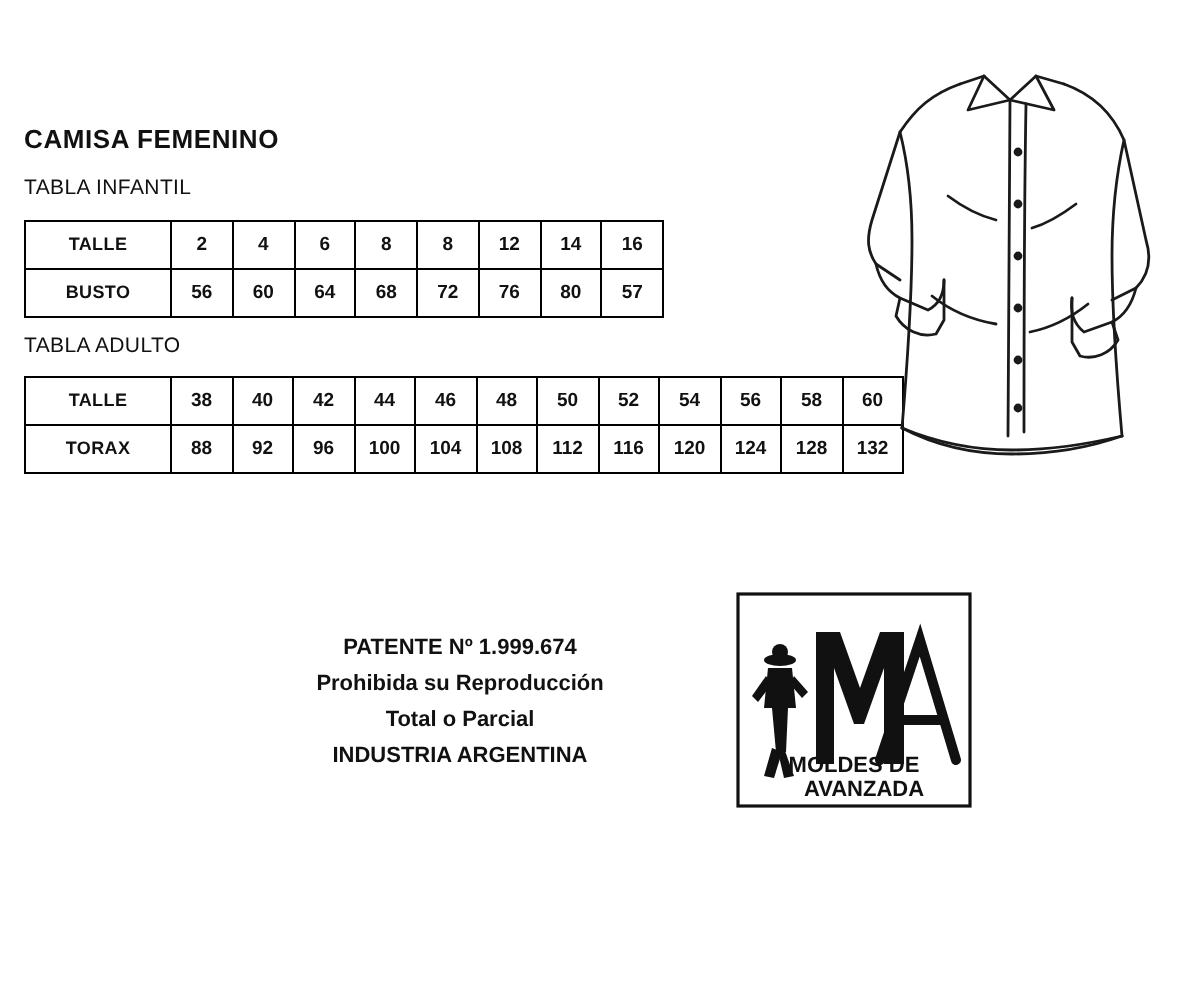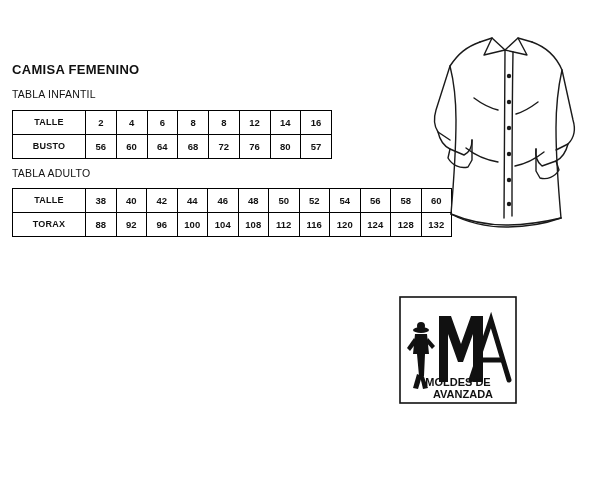--- a/index.html
+++ b/index.html
@@ -95,21 +95,20 @@
   }
   .footer-text div { white-space: nowrap; }
 
   
   .logo-block {
     position: absolute;
     left: 368px;
     top: 296px;
     width: 118px;
     height: 104px;
-    margin-left: 31px;
   }
   .logo-svg { display: block; }
 </style>
 </head>
 <body>
 
 <div class="page">
 
   <div class="doc-title">CAMISA FEMENINO</div>
 
@@ -215,20 +214,26 @@
         <circle cx="89" cy="48" r="2.2"></circle>
         <circle cx="89" cy="74" r="2.2"></circle>
         <circle cx="89" cy="100" r="2.2"></circle>
         <circle cx="89" cy="126" r="2.2"></circle>
         <circle cx="89" cy="152" r="2.2"></circle>
         <circle cx="89" cy="176" r="2.2"></circle>
       </g>
     </svg>
   </div>
 
+  <div class="footer-text">
+    <div>PATENTE Nº 1.999.674</div>
+    <div>Prohibida su Reproducción</div>
+    <div>Total o Parcial</div>
+    <div>INDUSTRIA ARGENTINA</div>
+  </div>
 
   <div class="logo-block">
     <svg class="logo-svg" width="118" height="108" viewBox="0 0 118 108" xmlns="http://www.w3.org/2000/svg">
       <rect x="1" y="1" width="116" height="106" fill="#ffffff" stroke="#111111" stroke-width="1.6"></rect>
 
       <g fill="#111111">
         <ellipse cx="22" cy="34" rx="8" ry="3"></ellipse>
         <circle cx="22" cy="30" r="4"></circle>
         <path d="M16 38 L28 38 L30 58 L26 58 L25 80 L20 80 L18 58 L14 58 Z"></path>
         <path d="M15 42 L8 52 L11 55 L18 46 Z"></path>

